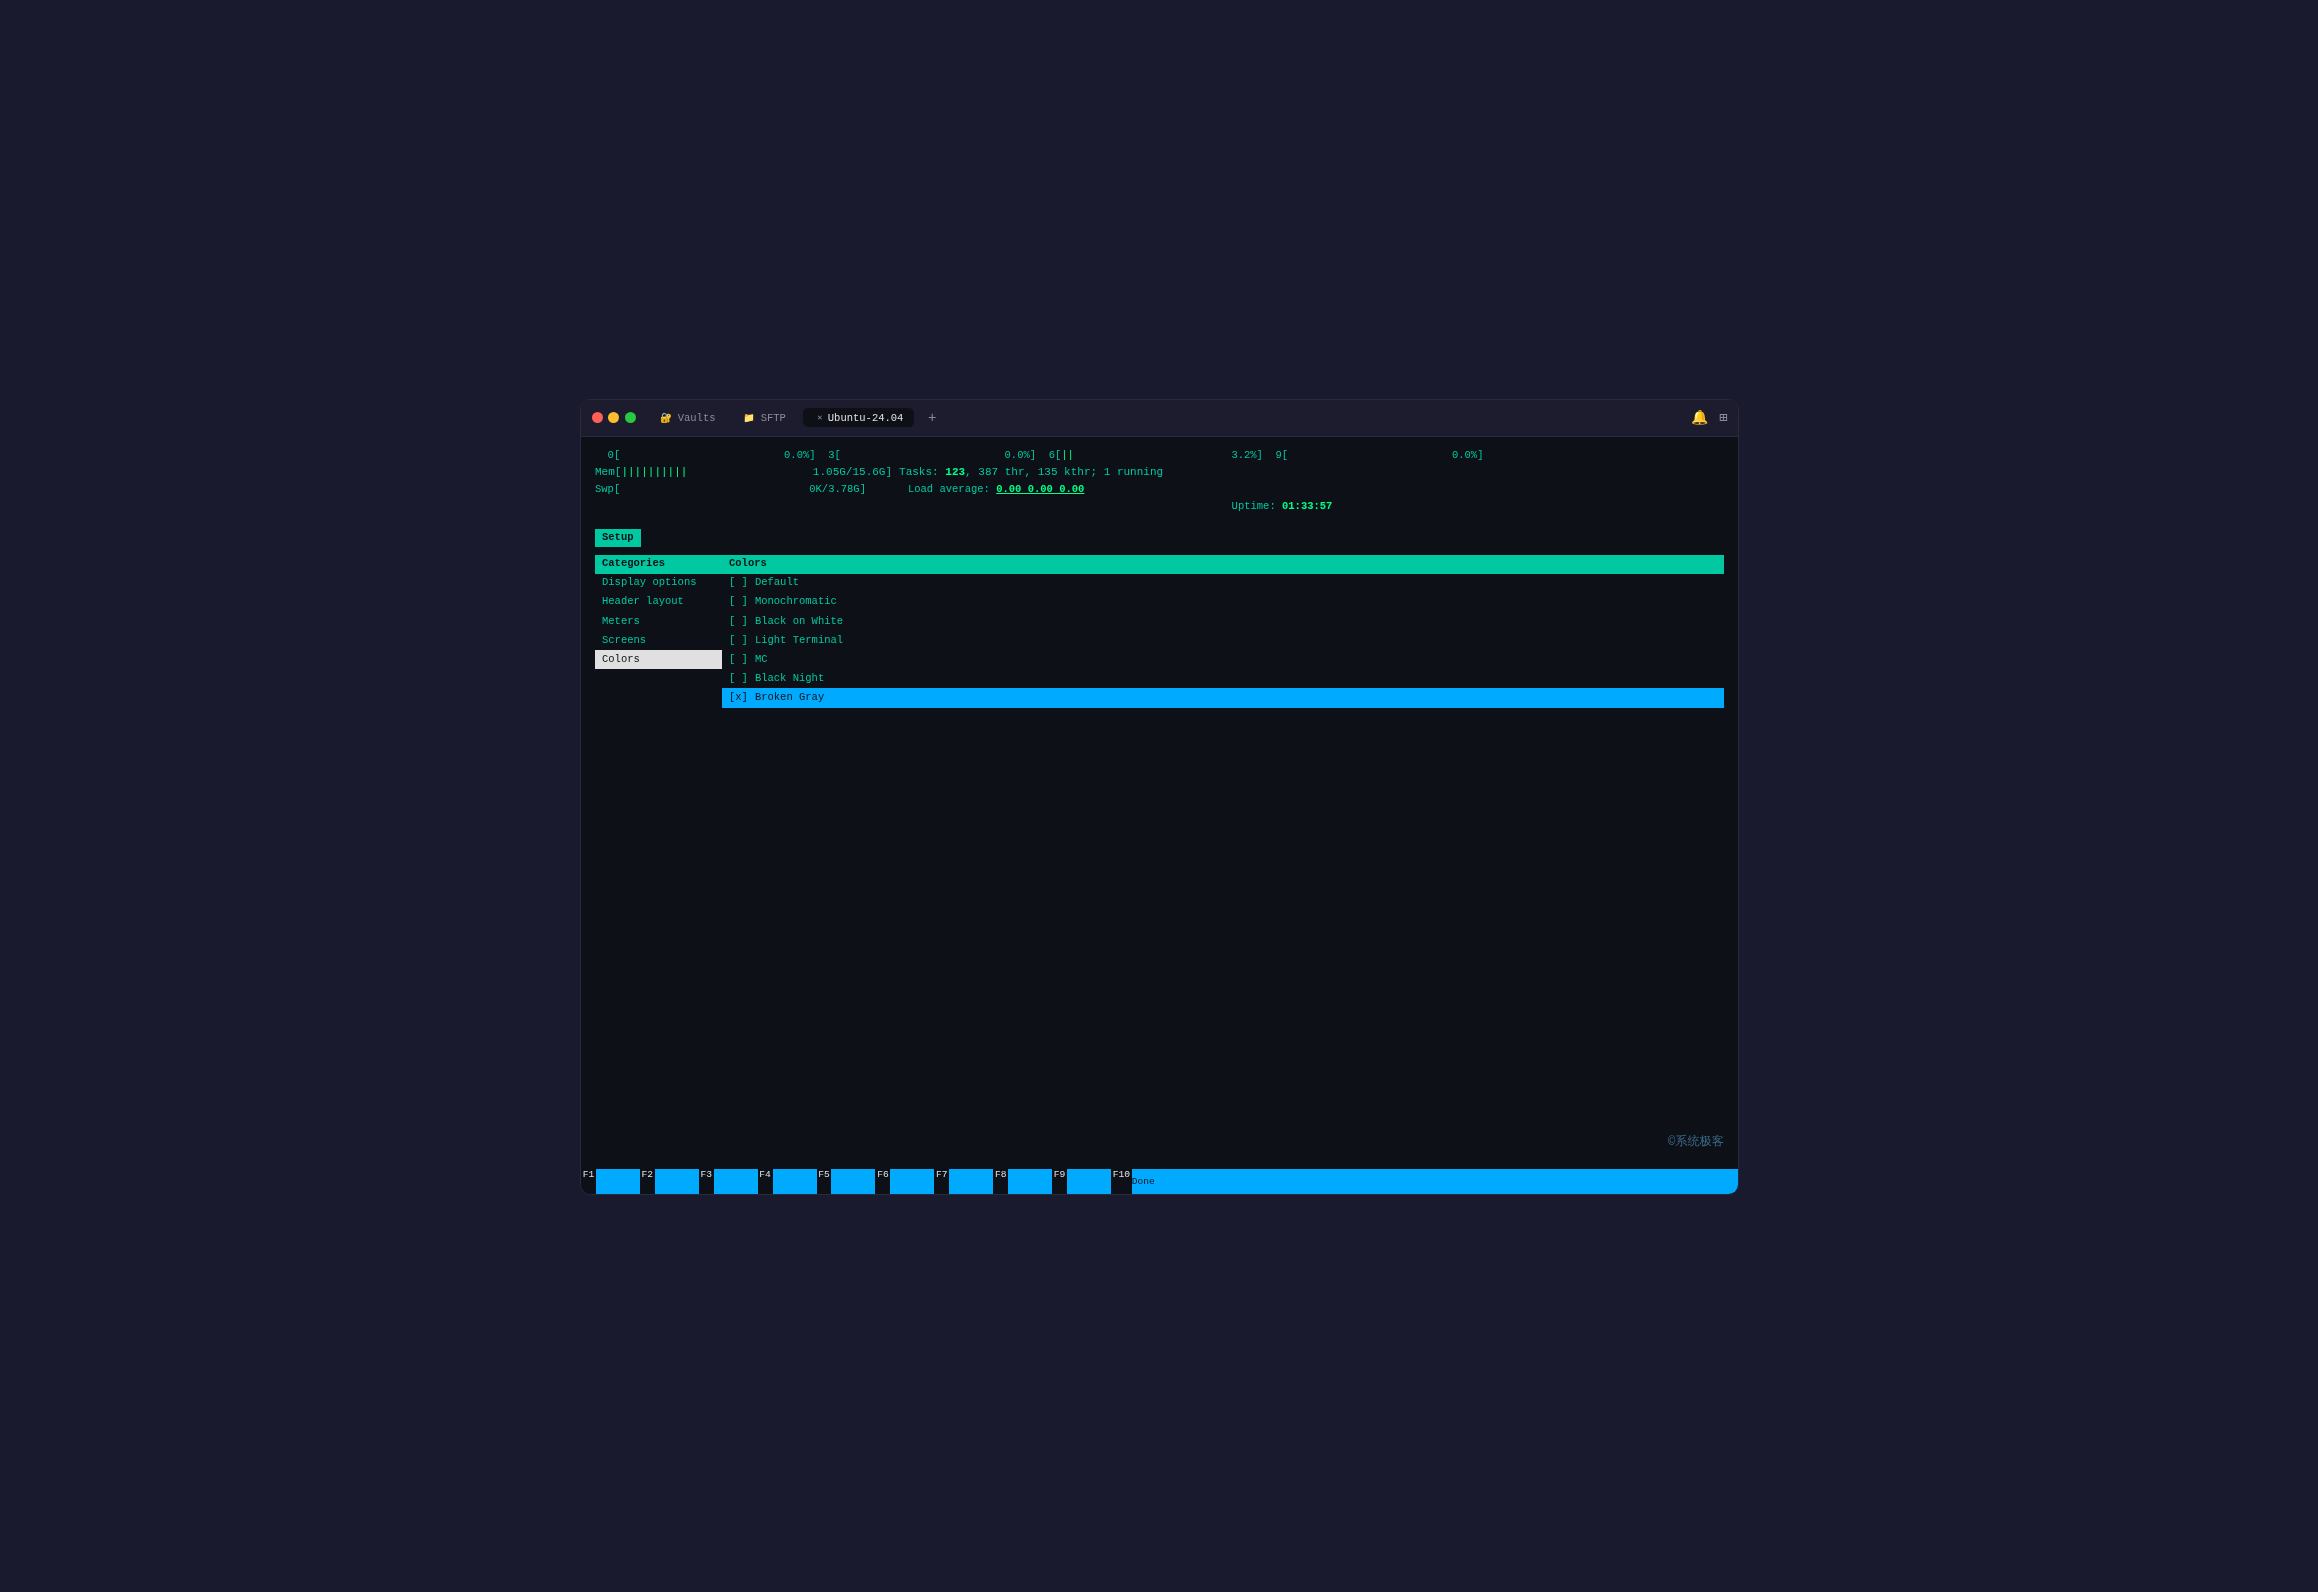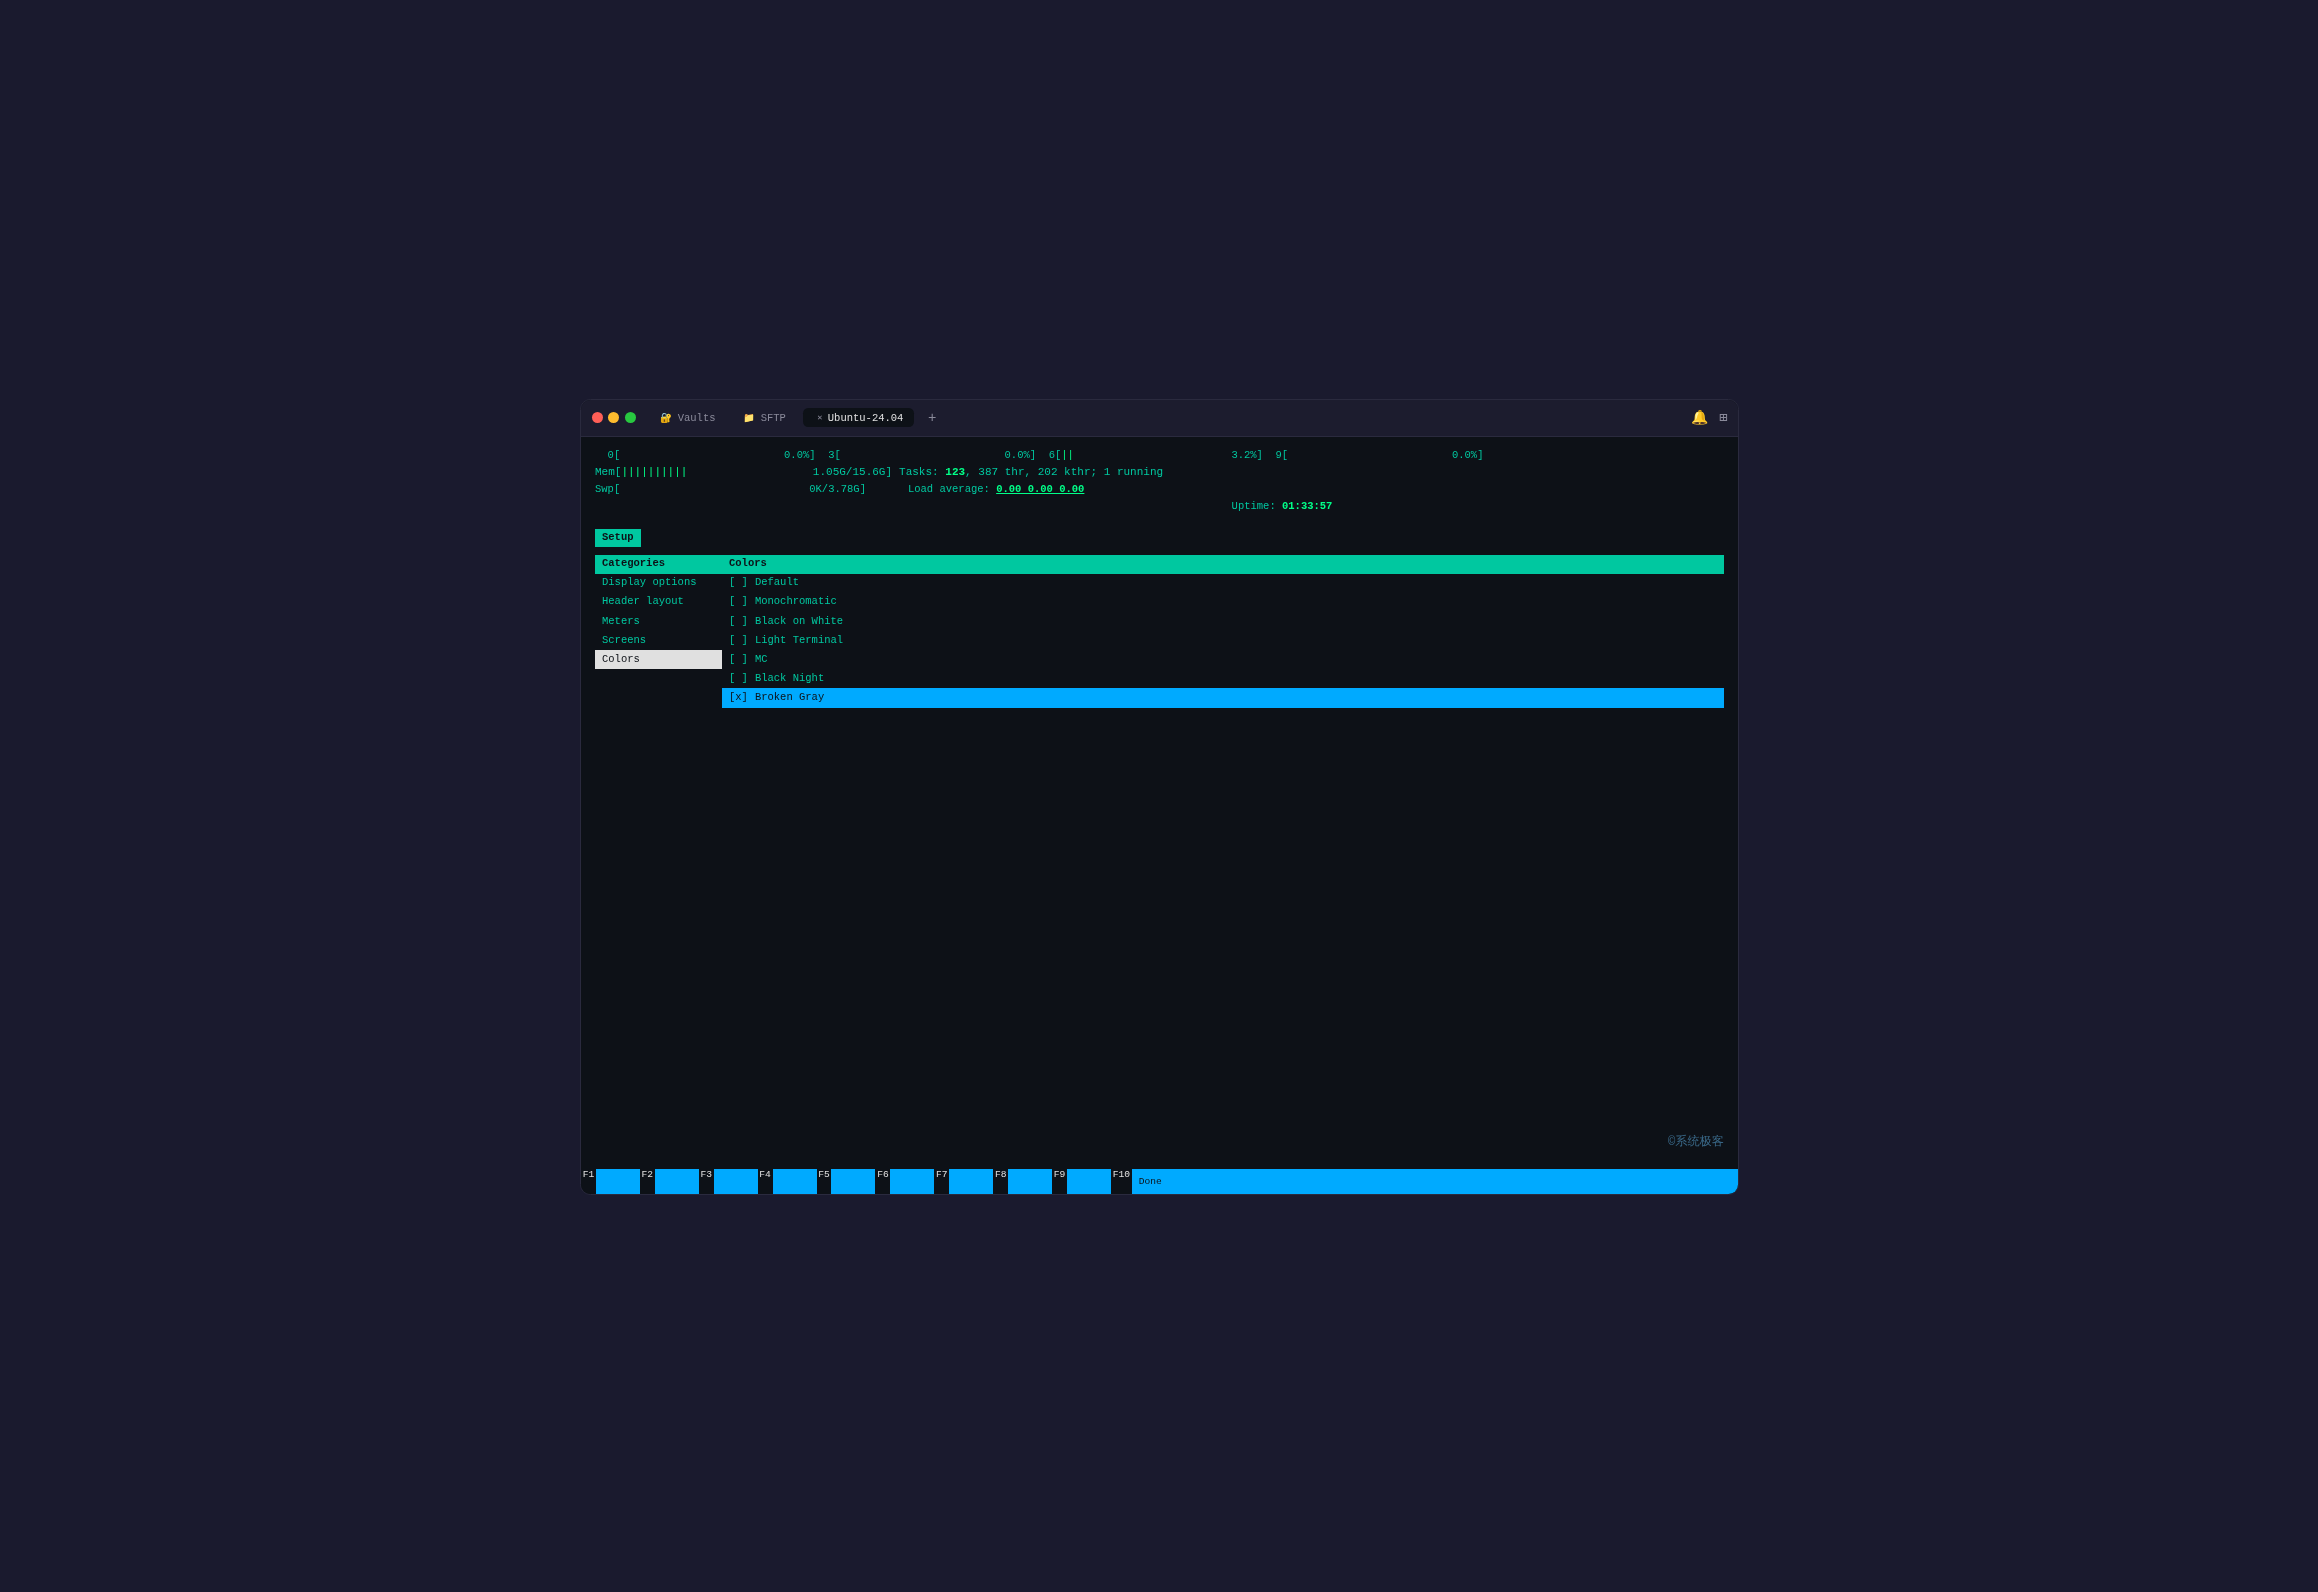--- a/index.html
+++ b/index.html
@@ -174,21 +174,21 @@
       flex-shrink: 0;
     }
     .fn-label {
       color: #e0e0e0;
       padding: 0 1.7px;
       font-size: 9.6px;
     }
     .fn-desc {
       background: #00aaff;
       color: #0d1117;
-      padding: 0 7px;
+      padding: 0 0;
       display: flex;
       align-items: center;
       font-size: 9.6px;
       height: 100%;
     }
     .fn-empty {
       background: #00aaff;
       flex: 1;
       height: 100%;
     }
@@ -222,21 +222,21 @@
       <span>⊞</span>
     </div>
   </div>
 
   <div class="terminal-content">
 
     <div class="cpu-section">
       <div style="display:flex; gap:0; white-space:pre; font-size:10.5px; line-height:1.6; color:#00c8a0;">
         <span>  0[                          0.0%]  3[                          0.0%]  6[<span style="color:#00ff88">||</span>                         3.2%]  9[                          0.0%]</span>
       </div>
-      <div style="display:flex; font-size:11px; line-height:1.6; color:#00c8a0; white-space:pre;align-items:center;">  <span>Mem[<span style="color:#00ff88">||||||||||</span>                   1.05G/15.6G]</span><span style="margin-left:7px;">Tasks: <span style="color:#00ff88; font-weight:bold;">123</span><span>, 387 thr, 202 kthr; 1 running</span></span></div>
+      <div style="display:flex; font-size:11px; line-height:1.6; color:#00c8a0; white-space:pre;align-items:center;">  <span>Mem[<span style="color:#00ff88">||||||||||</span>                   1.05G/15.6G]</span><span style="margin-left:7px;">Tasks: <span style="color:#00ff88; font-weight:bold;">123</span><span>, 387 thr, 135 kthr; 1 running</span></span></div>
       <div style="display:flex; font-size:10.5px; line-height:1.6; color:#00c8a0; white-space:pre;">  <span>Swp[                              0K/3.78G]</span><span style="margin-left:42px;">Load average: <span style="color:#00ff88; font-weight:bold;text-decoration:underline;">0.00 0.00 0.00</span></span></div>
       <div style="font-size:10.5px; line-height:1.6; color:#00c8a0; white-space:pre; text-align:center; margin-left:245px;">Uptime: <span style="color:#00ff88; font-weight:bold;">01:33:57</span></div>
     </div>
 
     <div class="setup-panel">
       <div class="setup-tab">
         <span>Setup</span>
       </div>
       <div class="setup-body">
 

